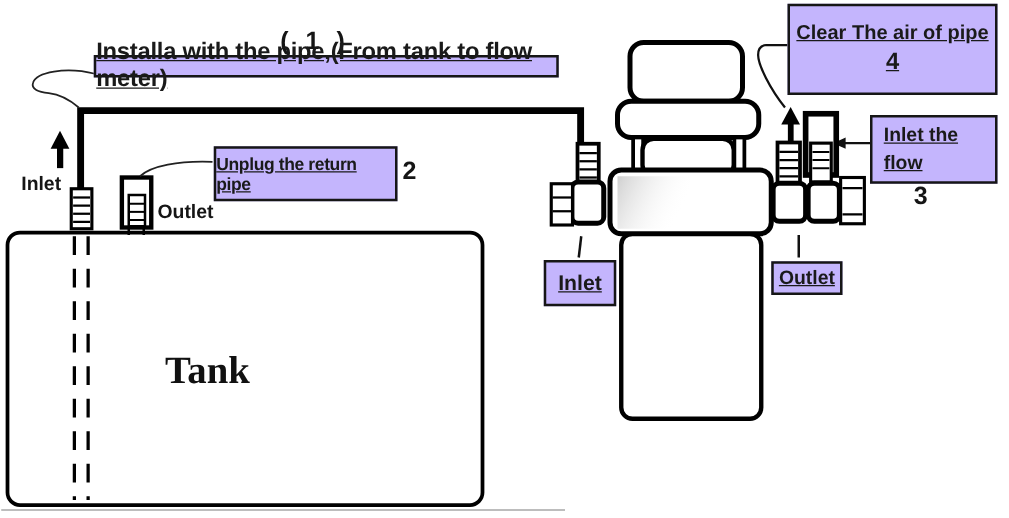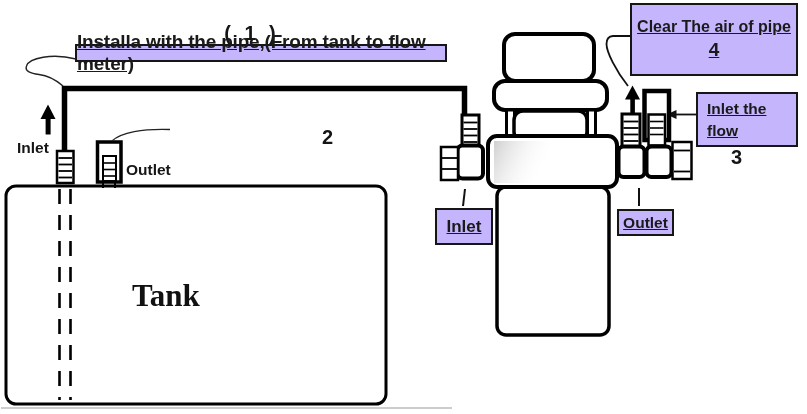--- a/index.html
+++ b/index.html
@@ -152,20 +152,21 @@
 
     <g fill="#000">
       <polygon points="632.5,85.5 625,99.5 640,99.5"></polygon>
       <rect x="630.3" y="97.5" width="4.6" height="15.5"></rect>
     </g>
   </svg>
 
   <div class="lbl step1-number">( 1 )</div>
   <div class="box step1-box">Installa with the pipe,(From tank to flow meter)</div>
 
+  <div class="box step2-box">Unplug the return pipe</div>
   <div class="lbl step2-number">2</div>
 
   <div class="lbl tank-inlet-label">Inlet</div>
   <div class="lbl return-label">Outlet</div>
   <div class="lbl tank-label">Tank</div>
 
   <div class="box step4-box">
     <span>Clear The air of pipe</span>
     <span class="step4-number">4</span>
   </div>

